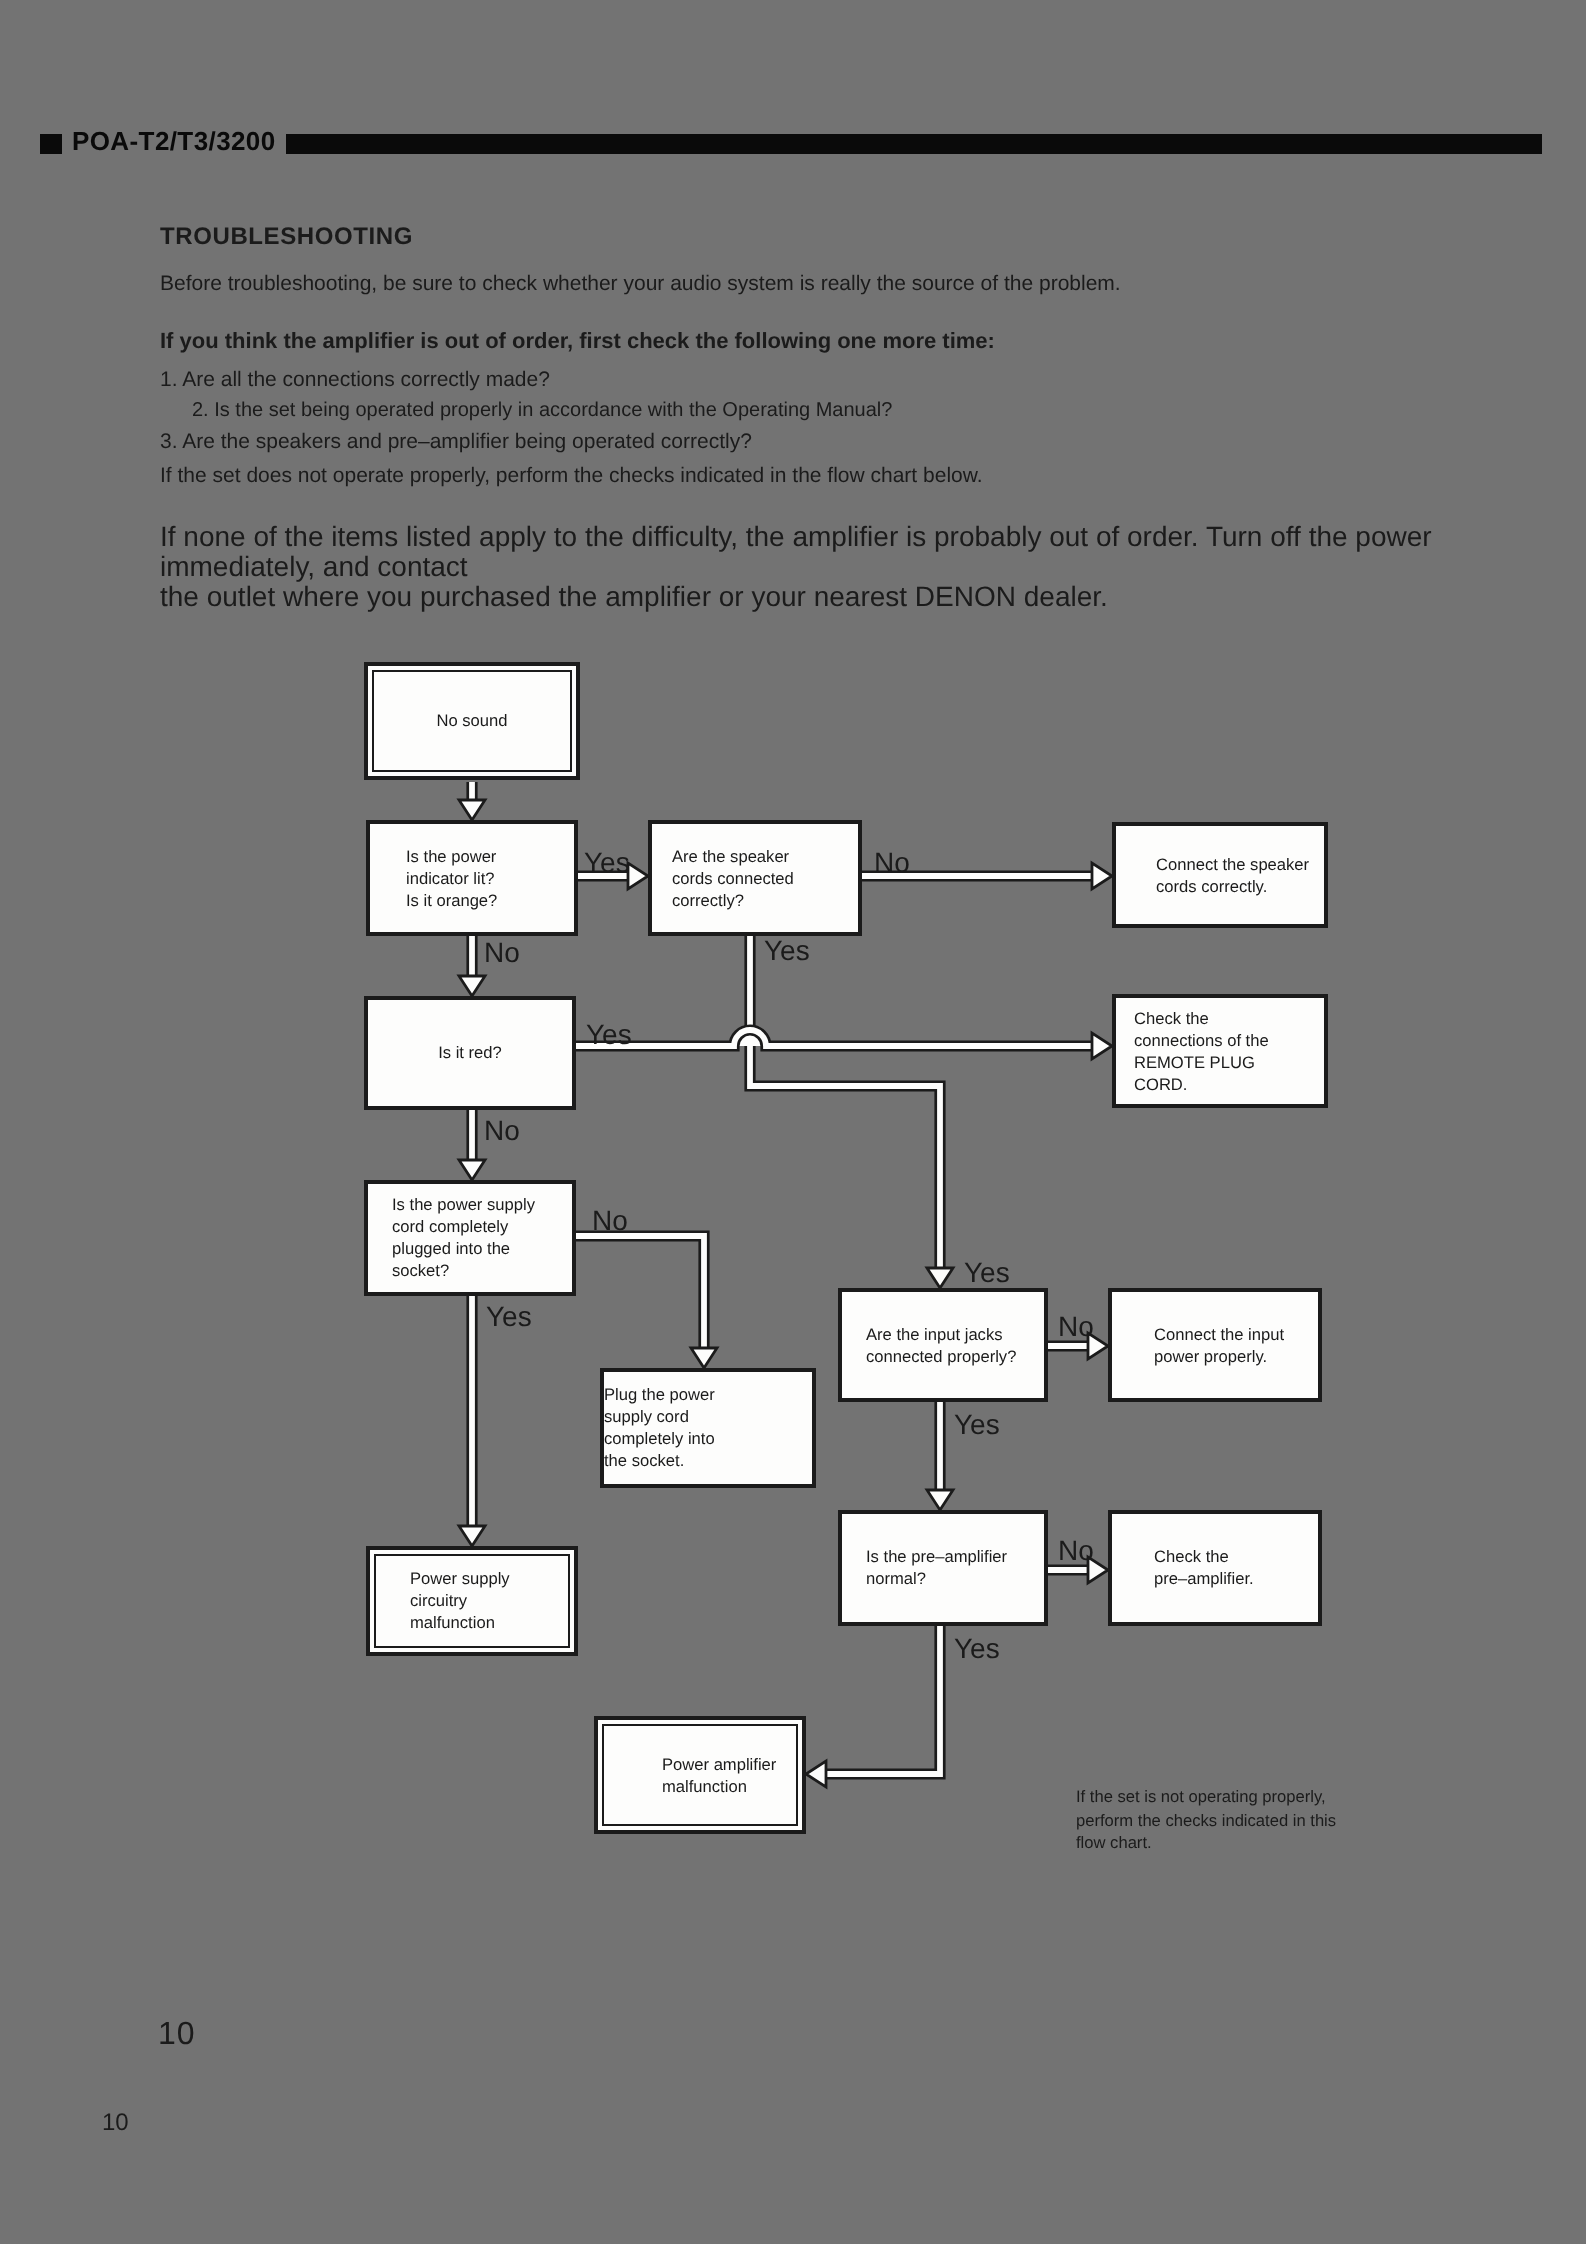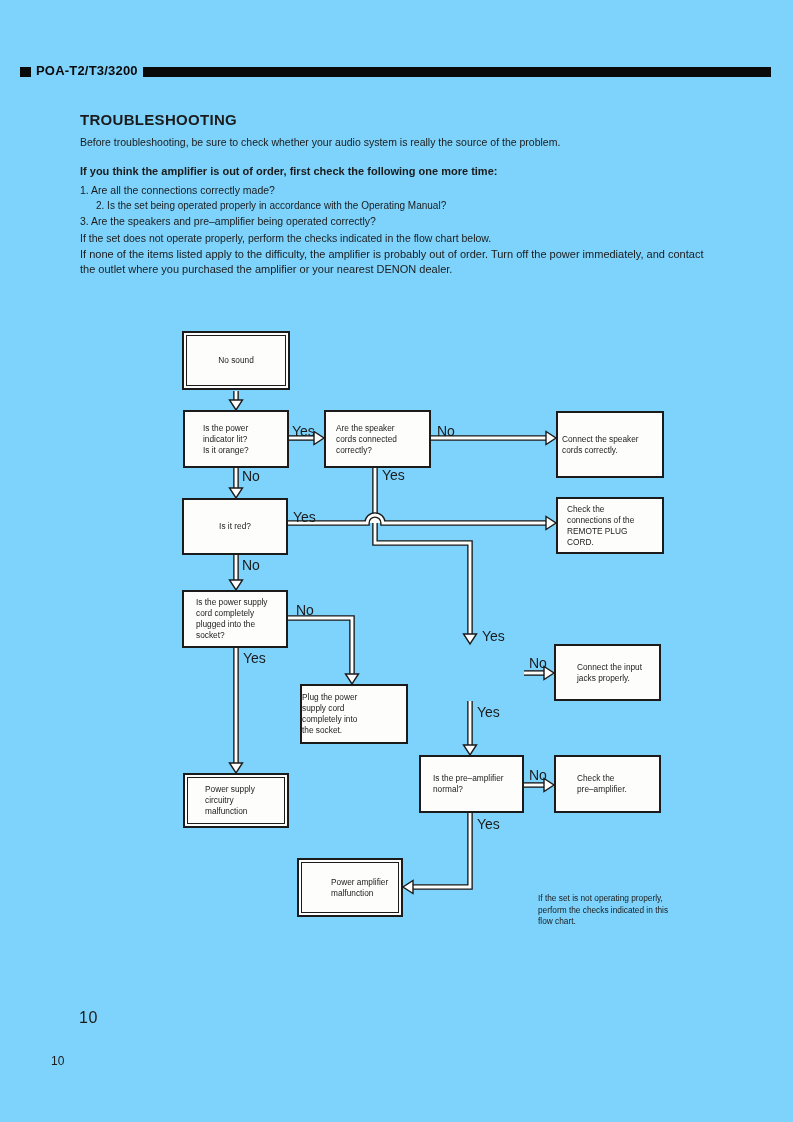--- a/index.html
+++ b/index.html
@@ -1,33 +1,33 @@
 <!DOCTYPE html>
 <html><head>
 <meta charset="utf-8">
 <style>
   html,body{margin:0;padding:0;background:#ffffff;}
   .page{
-    position:relative;width:793px;height:1122px;background:#7dd3fc;
+    position:relative;width:793px;height:1122px;background:#737373;
     font-family:"Liberation Sans",sans-serif;color:#1b1b1b;overflow:hidden;
   }
   
   .hdr-sq{position:absolute;left:20px;top:67px;width:11px;height:10px;background:#0a0a0a;}
   .hdr-title{position:absolute;left:36px;top:63px;font-size:13px;font-weight:bold;letter-spacing:0.2px;color:#0a0a0a;white-space:nowrap;}
   .hdr-bar{position:absolute;left:143px;top:67px;width:628px;height:10px;background:#0a0a0a;}
   
   .t-abs{position:absolute;white-space:pre-line;}
-  .h1{left:80px;top:111px;font-size:15px;font-weight:bold;letter-spacing:0.3px;}
+  .h1{left:80px;top:111px;font-size:12px;font-weight:bold;letter-spacing:0.3px;}
   .lead{left:80px;top:136px;font-size:10.5px;}
   .h2{left:80px;top:165px;font-size:11px;font-weight:bold;}
   .li1{left:80px;top:184px;font-size:10.5px;}
   .li2{left:96px;top:200px;font-size:10px;}
   .li3{left:80px;top:215px;font-size:10.5px;}
   .p2{left:80px;top:232px;font-size:10.5px;}
-  .p3{left:80px;top:247px;font-size:11px;line-height:15px;}
+  .p3{left:80px;top:261px;font-size:14px;line-height:15px;}
   
   .connectors{position:absolute;left:0;top:0;z-index:1;pointer-events:none;}
   .fbox{
     position:absolute;z-index:2;box-sizing:border-box;border:2px solid #1b1b1b;background:#fdfdfc;
     display:flex;align-items:center;font-size:8.3px;line-height:11px;
   }
   .fbox .txt{white-space:pre-line;}
   .fbox.center{justify-content:center;text-align:center;}
   .fbox.terminal::before{content:"";position:absolute;inset:2px;border:1.5px solid #1b1b1b;pointer-events:none;}
   .flabel{position:absolute;z-index:3;font-size:14px;white-space:nowrap;}
@@ -107,21 +107,21 @@
 indicator lit?
 Is it orange?</div>
   </div>
 
   <div class="fbox" style="left:324px;top:410px;width:107px;height:58px;padding-left:10px">
     <div class="txt">Are the speaker
 cords connected
 correctly?</div>
   </div>
 
-  <div class="fbox" style="left:556px;top:411px;width:108px;height:67px;padding-left:4px">
+  <div class="fbox" style="left:556px;top:411px;width:108px;height:53px;padding-left:20px">
     <div class="txt">Connect the speaker
 cords correctly.</div>
   </div>
 
   <div class="fbox center" style="left:182px;top:498px;width:106px;height:57px">
     <div class="txt">Is it red?</div>
   </div>
 
   <div class="fbox" style="left:556px;top:497px;width:108px;height:57px;padding-left:9px">
     <div class="txt">Check the
@@ -137,24 +137,28 @@
 socket?</div>
   </div>
 
   <div class="fbox" style="left:300px;top:684px;width:108px;height:60px;">
     <div class="txt">Plug the power
 supply cord
 completely into
 the socket.</div>
   </div>
 
+  <div class="fbox" style="left:419px;top:644px;width:105px;height:57px;padding-left:12px">
+    <div class="txt">Are the input jacks
+connected properly?</div>
+  </div>
 
   <div class="fbox" style="left:554px;top:644px;width:107px;height:57px;padding-left:21px">
     <div class="txt">Connect the input
-jacks properly.</div>
+power properly.</div>
   </div>
 
   <div class="fbox terminal" style="left:183px;top:773px;width:106px;height:55px;padding-left:20px">
     <div class="txt">Power supply
 circuitry
 malfunction</div>
   </div>
 
   <div class="fbox" style="left:419px;top:755px;width:105px;height:58px;padding-left:12px">
     <div class="txt">Is the pre–amplifier

